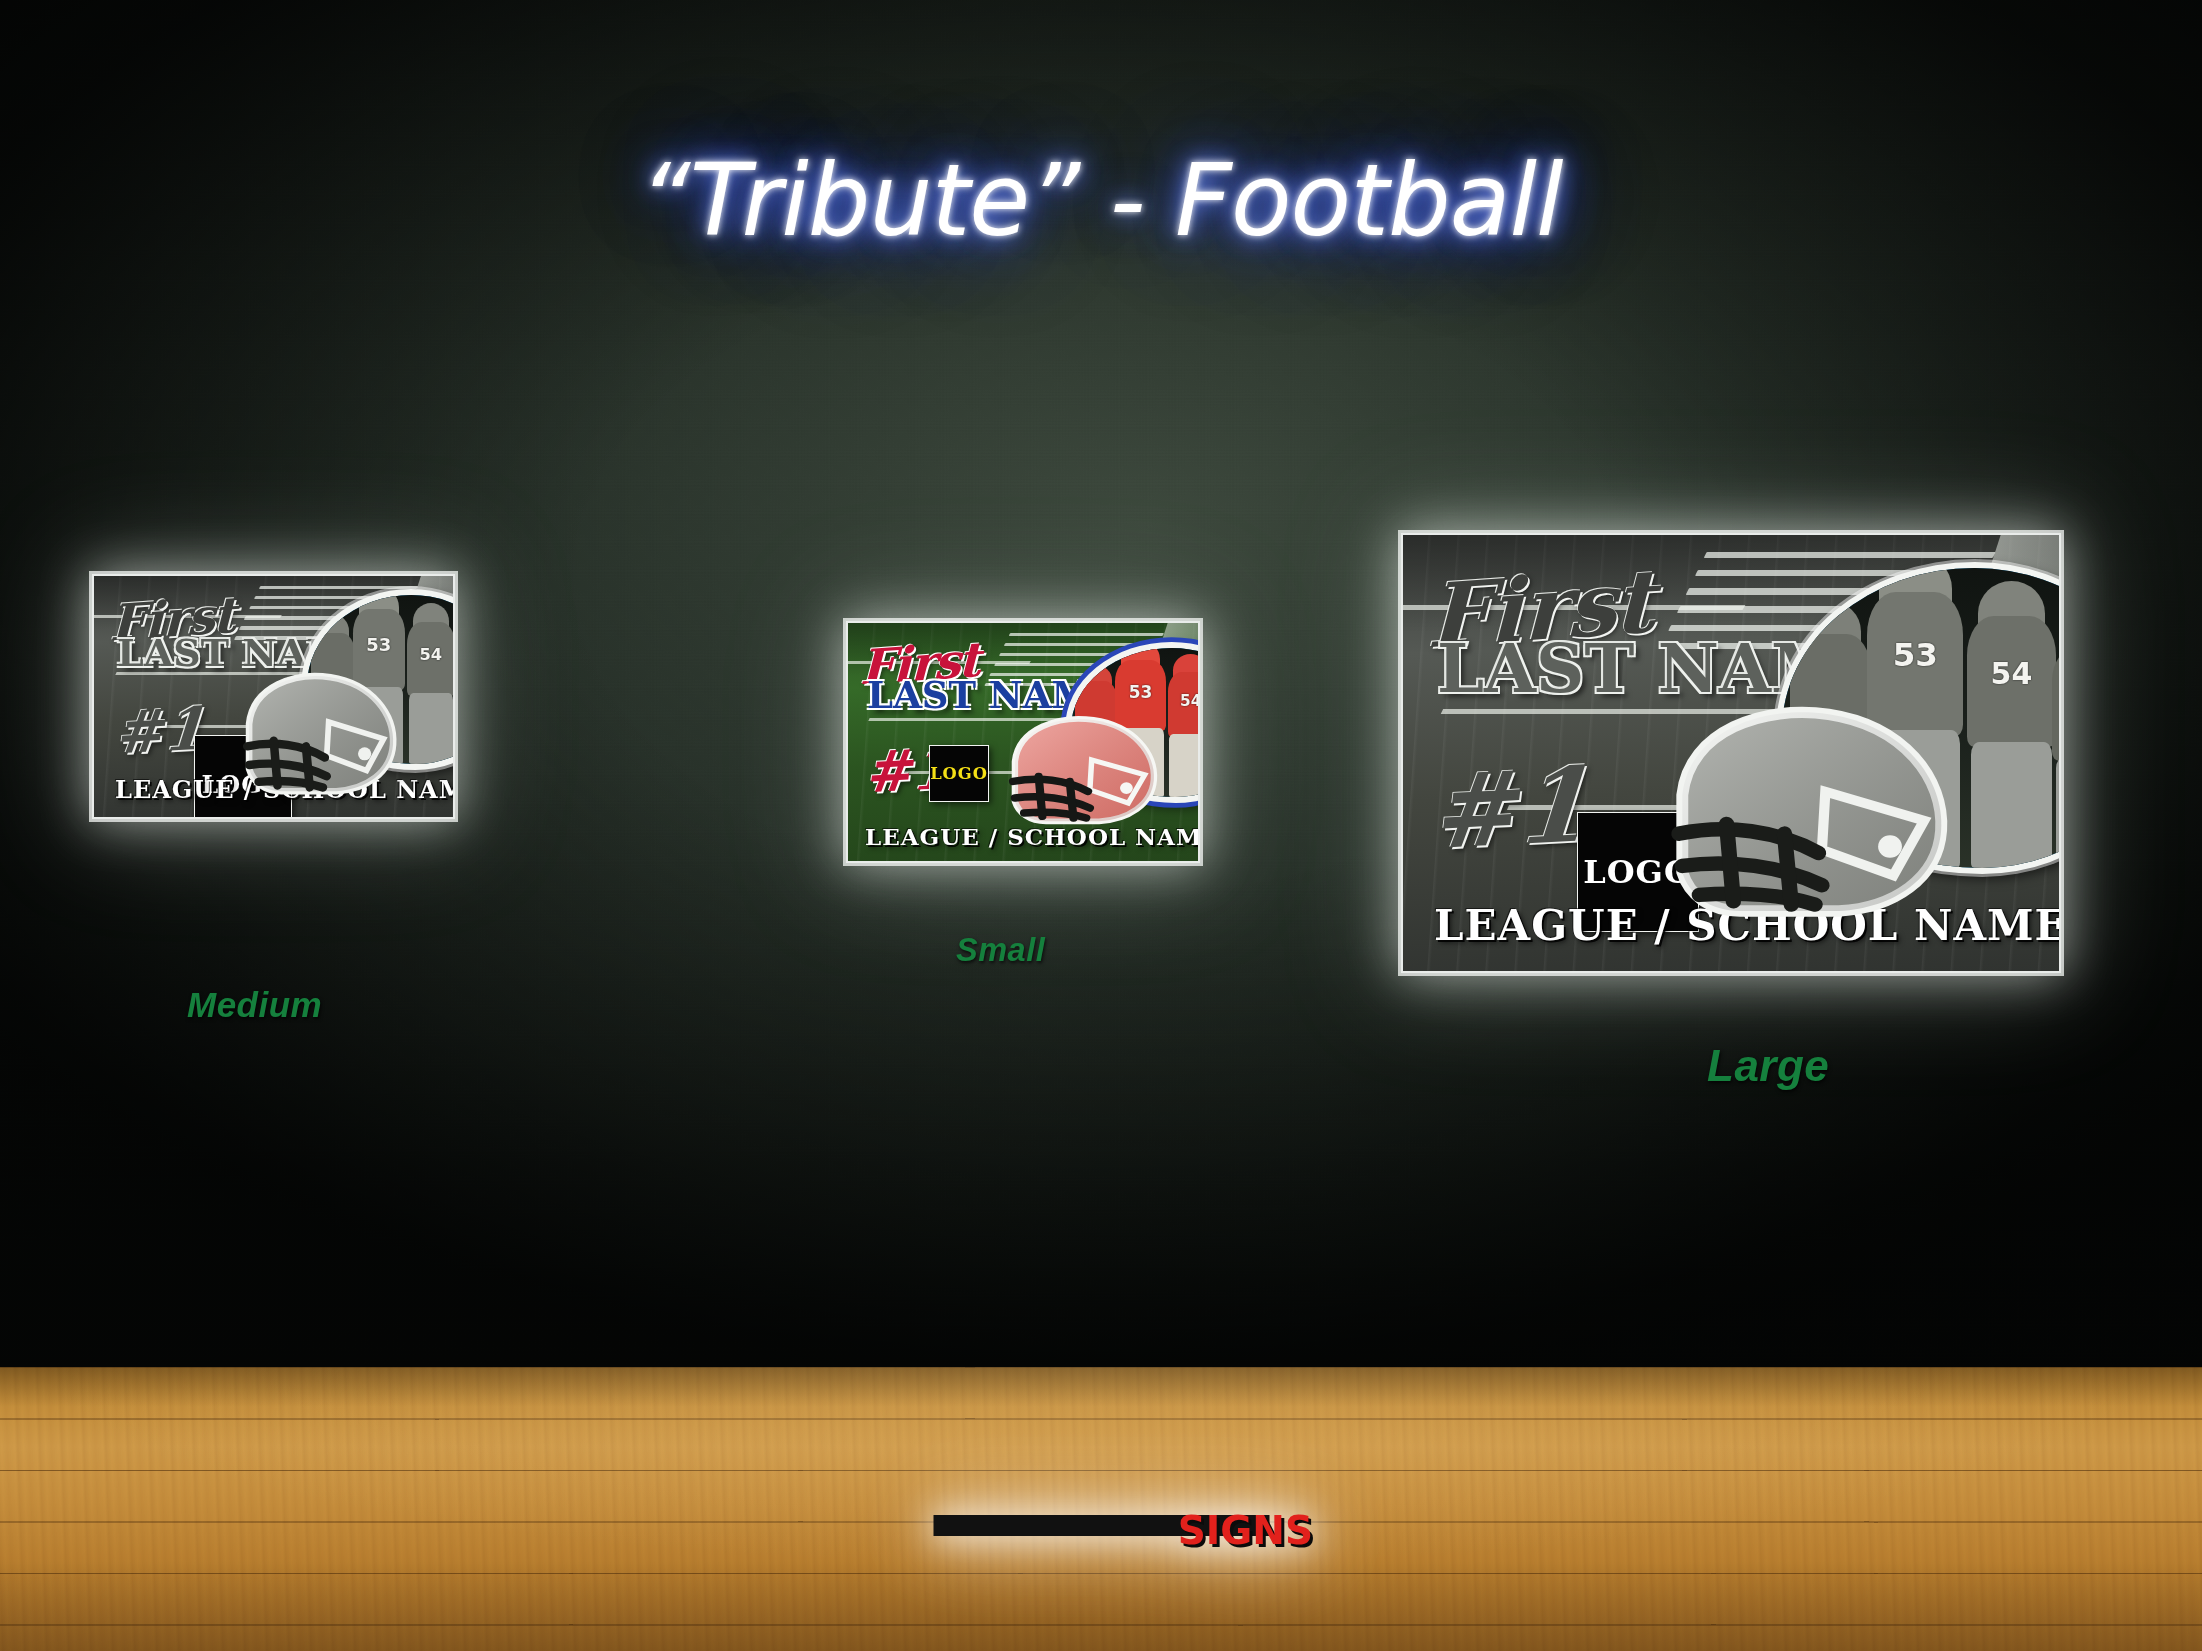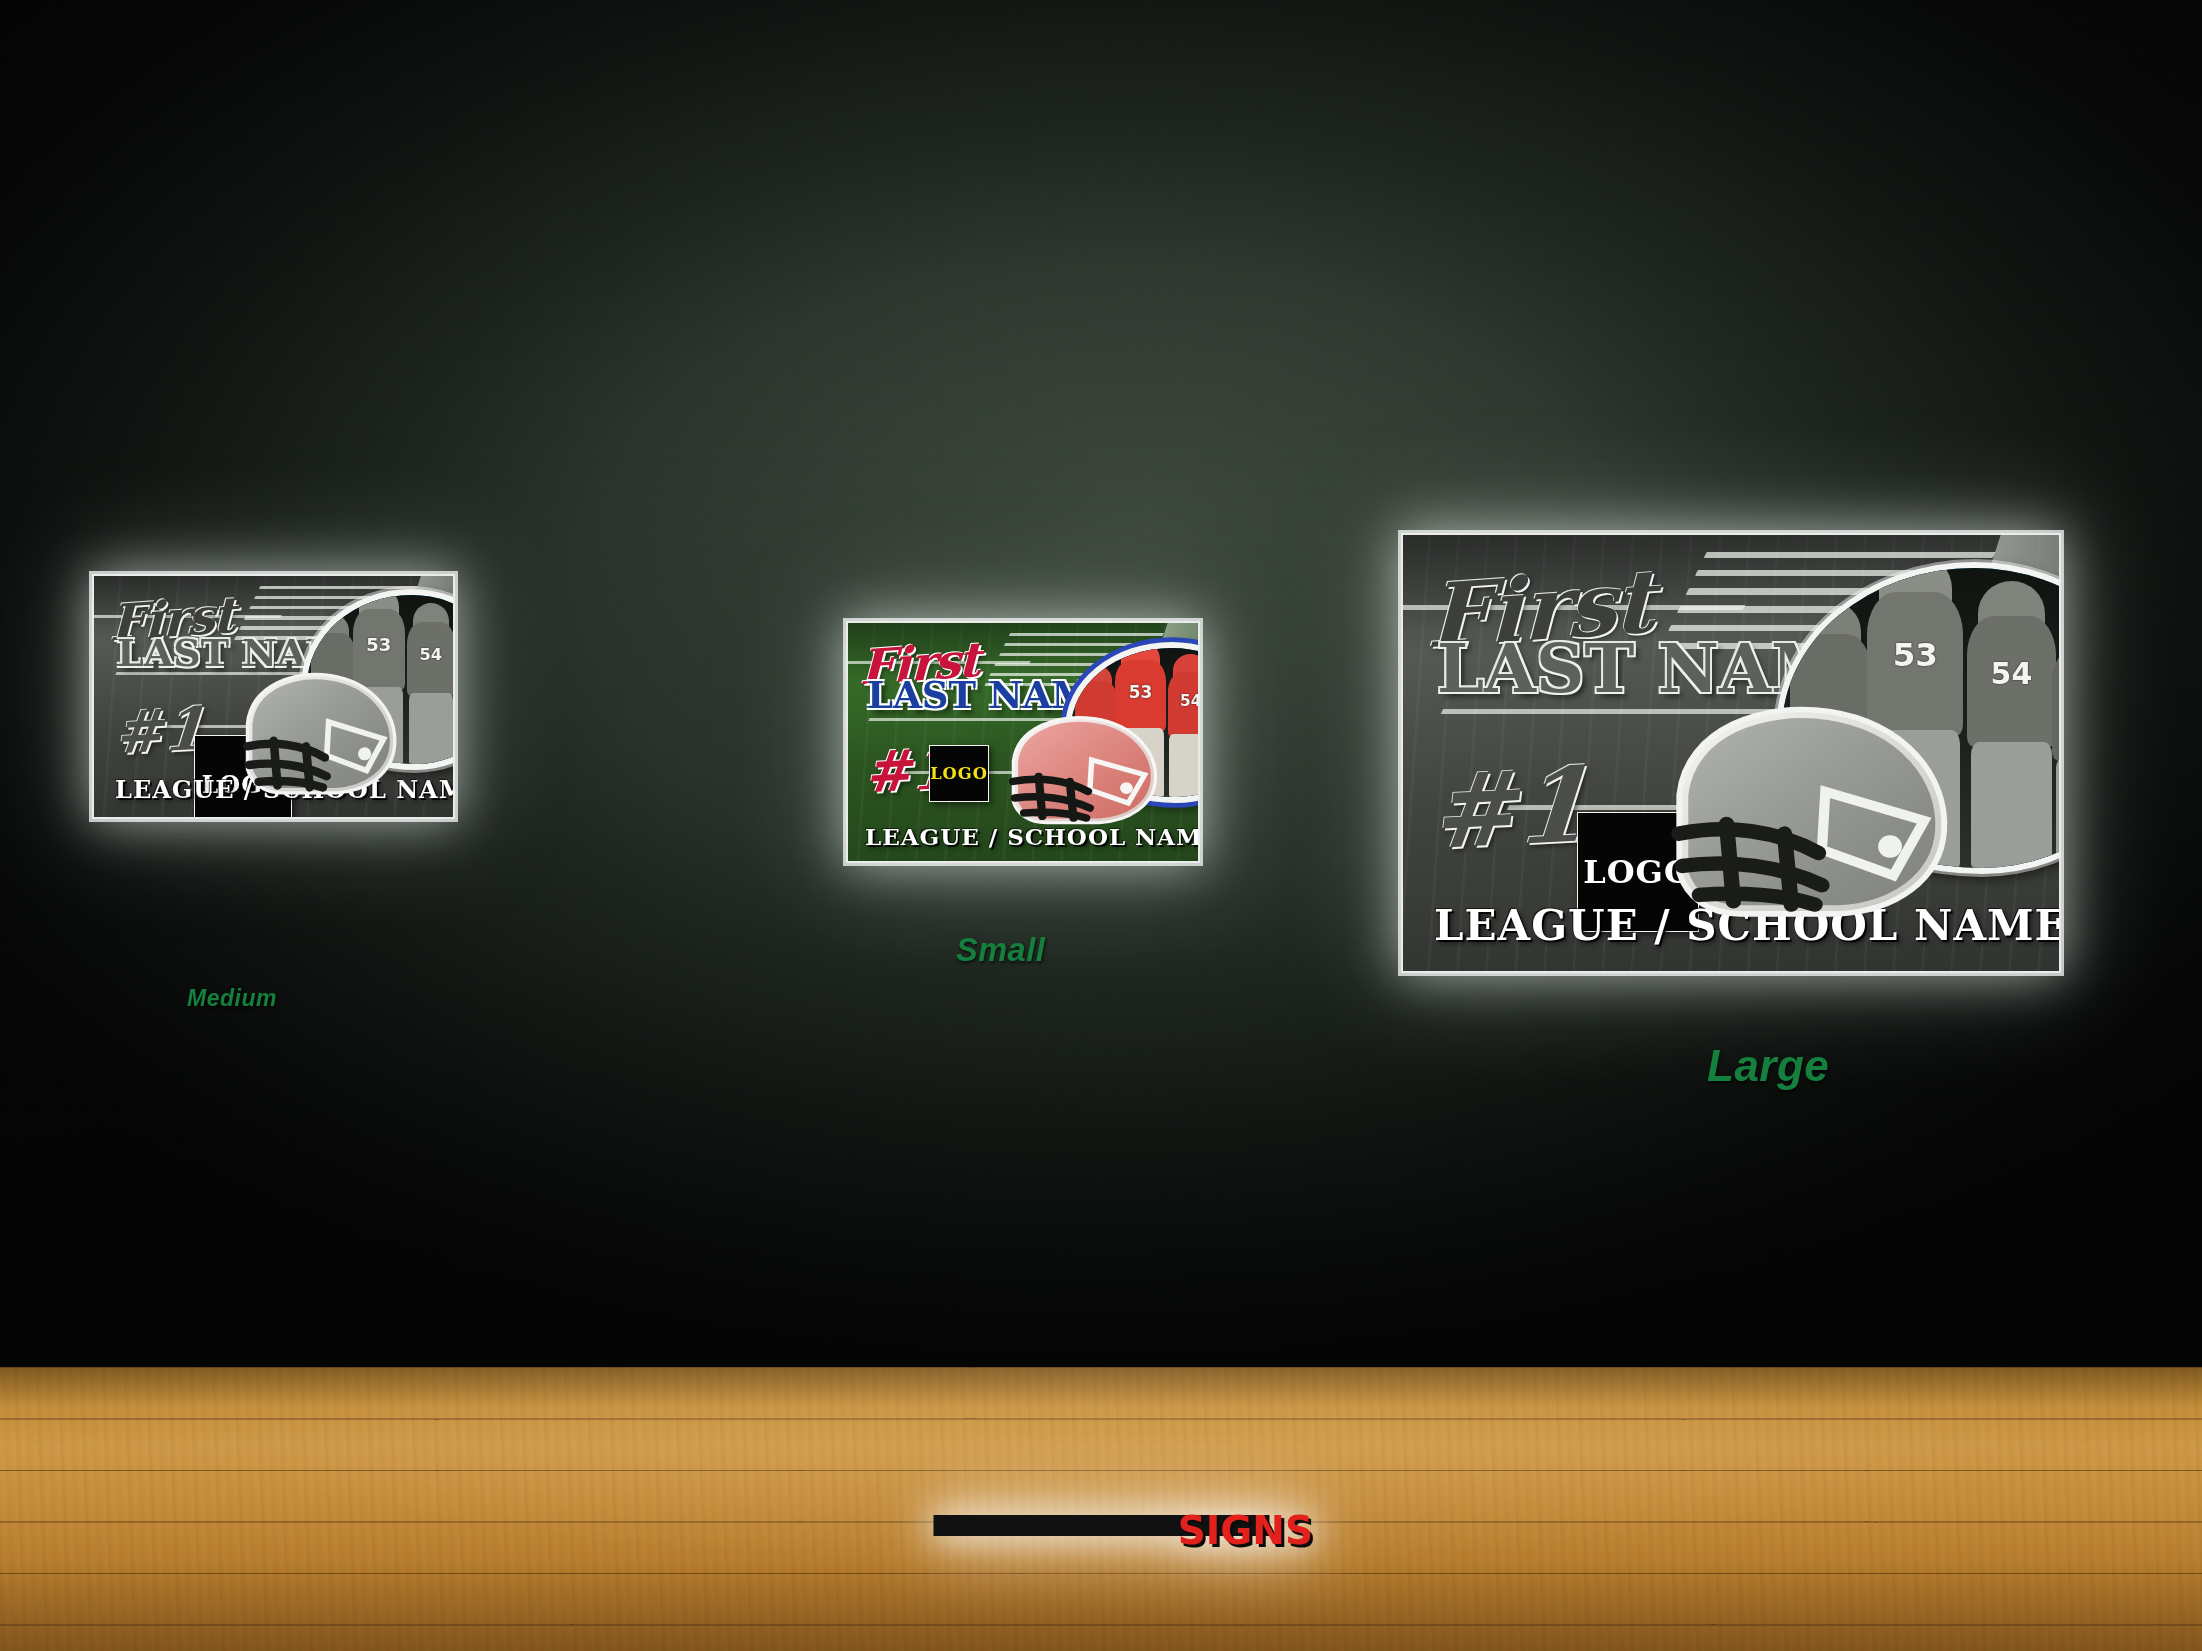--- a/index.html
+++ b/index.html
@@ -248,20 +248,21 @@
     <div class="plank" style="left:1874px;  top:155px; width:497px;"></div>
     <div class="plank" style="left:-96px;  top:206px; width:669px;"></div>
     <div class="plank" style="left:569px;   top:206px; width:1147px;"></div>
     <div class="plank" style="left:1711px;  top:206px; width:650px;"></div>
     <div class="plank" style="left:-191px;  top:258px; width:1434px;"></div>
     <div class="plank" style="left:1238px;  top:258px; width:1051px;"></div>
     <div class="floor-grain"></div>
     <div class="floor-shade"></div>
   </div>
 
+  <div class="title">“Tribute” - Football</div>
 
   <div class="sign" style="left:92px; top:574px; width:363px; height:245px;">
     <div class="sign-plate">
       <div class="field gray">
         <div class="yard-line" style="left:-4%; top:16%; width:56%; height:2.9px; transform:skewX(-30deg);"></div>
         <div class="yard-line" style="left:6%;  top:40%; width:62%; height:2.9px; transform:skewX(-26deg);"></div>
         <div class="yard-line" style="left:16%; top:62%; width:60%; height:2.9px; transform:skewX(-22deg);"></div>
         <div class="endzone-band"></div>
         <div class="hash-set">
           <i style="top:0%"></i>
@@ -329,21 +330,21 @@
               <path d="M36 106 C64 102 94 106 118 118"></path>
               <path d="M46 124 C70 122 96 124 114 130"></path>
               <path d="M62 80 L66 128"></path>
               <path d="M96 86 L100 130"></path>
             </g>
           </svg>
         </div>
       </div>
     </div>
   </div>
-  <div class="size-label" style="left:187px; top:985px; font-size:23px;">Medium</div>
+  <div class="size-label" style="left:187px; top:985px; font-size:35px;">Medium</div>
 
   <div class="sign" style="left:846px; top:621px; width:354px; height:242px;">
     <div class="sign-plate">
       <div class="field">
         <div class="yard-line" style="left:-4%; top:16%; width:56%; height:2.9px; transform:skewX(-30deg);"></div>
         <div class="yard-line" style="left:6%;  top:40%; width:62%; height:2.9px; transform:skewX(-26deg);"></div>
         <div class="yard-line" style="left:16%; top:62%; width:60%; height:2.9px; transform:skewX(-22deg);"></div>
         <div class="endzone-band"></div>
         <div class="hash-set">
           <i style="top:0%"></i>

